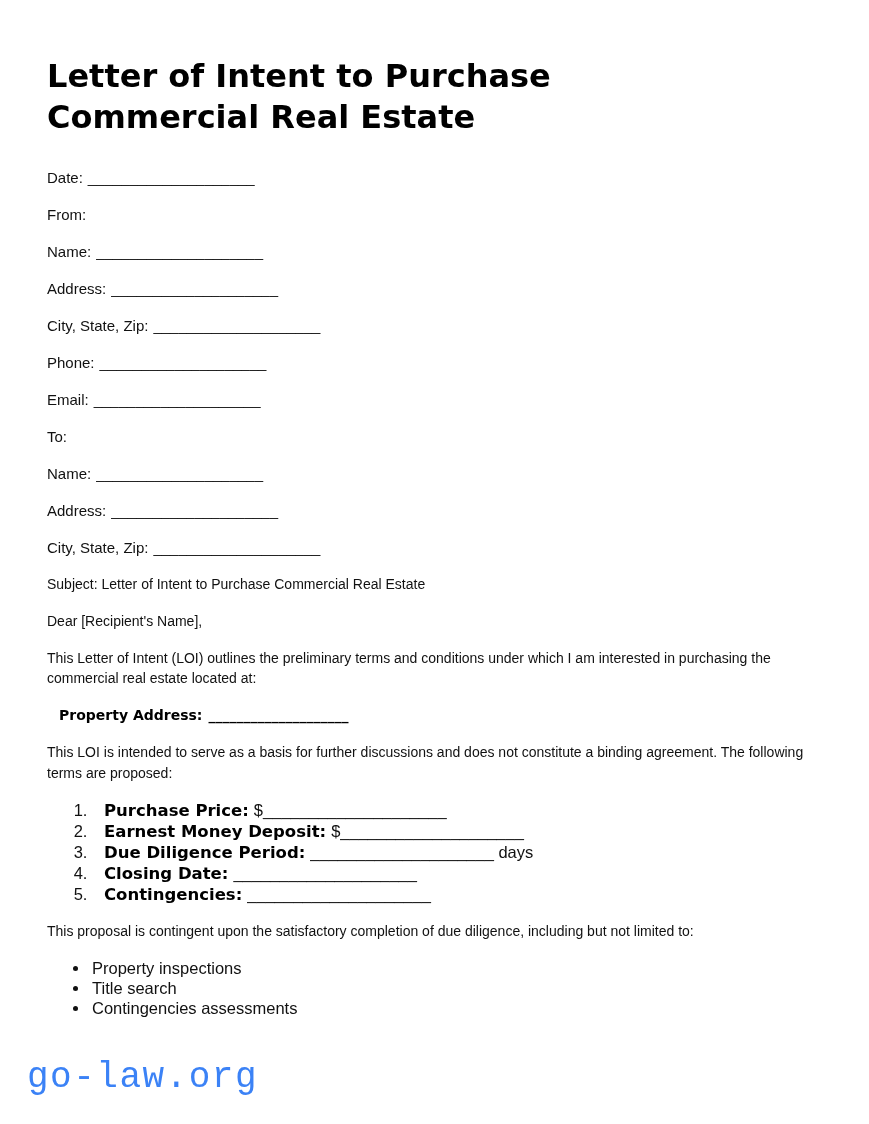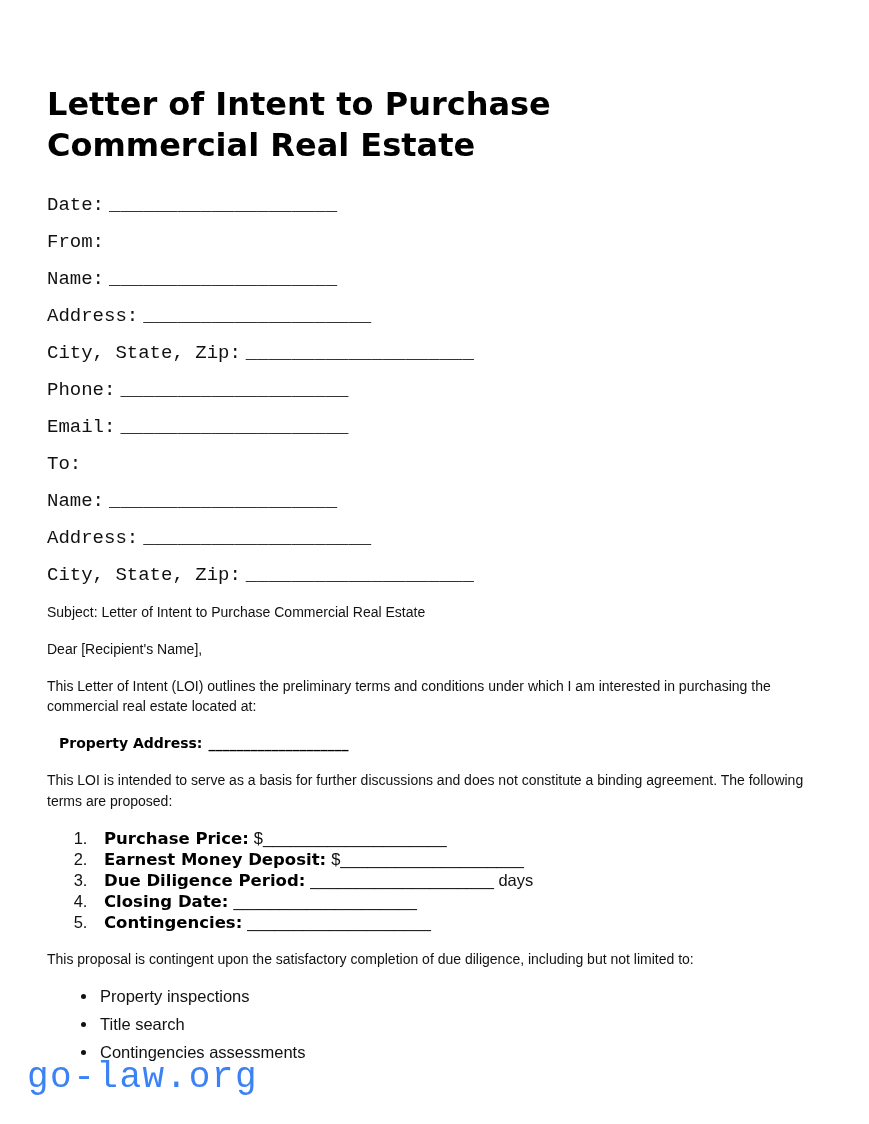--- a/index.html
+++ b/index.html
@@ -10,35 +10,35 @@
   body {
     width: 869px;
     height: 1124px;
     position: relative;
     overflow: hidden;
   }
   .page {
     position: absolute;
     inset: 0;
     box-sizing: border-box;
-    padding: 84px 44px 0 47px;
+    padding: 56px 44px 0 47px;
     color: #111111;
   }
   .doc-title {
     font-family: "DejaVu Sans", sans-serif;
     font-weight: bold;
     font-size: 32px;
     line-height: 1.28;
     color: #000000;
     margin: 0 0 29px 0;
     max-width: 620px;
   }
   .field-line {
-    font-family: Liberation Mono, monospace;
-    font-size: 19px;
+    font-family: Liberation Sans, sans-serif;
+    font-size: 15px;
     line-height: 21px;
     margin: 0 0 16px 0;
     white-space: nowrap;
   }
   .field-line .blank {
     margin-left: 5px;
     letter-spacing: 0;
   }
   .para {
     font-family: "Liberation Sans", sans-serif;
@@ -67,21 +67,21 @@
   .terms li { margin: 0; padding: 0; }
   .terms .after { margin-left: 5px; }
   .bullets {
     font-family: "Liberation Sans", sans-serif;
     font-size: 16.5px;
     line-height: 20px;
     margin: 0;
     padding: 0 0 0 43px;
     list-style-type: disc;
   }
-  .bullets li { margin: 8px; padding: 0 0 0 2px; }
+  .bullets li { margin: 0; padding: 0 0 0 2px; }
   .site-watermark {
     position: absolute;
     left: 27px;
     top: 1057px;
     font-family: "Liberation Mono", "DejaVu Sans Mono", monospace;
     font-size: 36px;
     font-weight: 400;
     letter-spacing: 1.5px;
     color: #3b82f6;
   }

